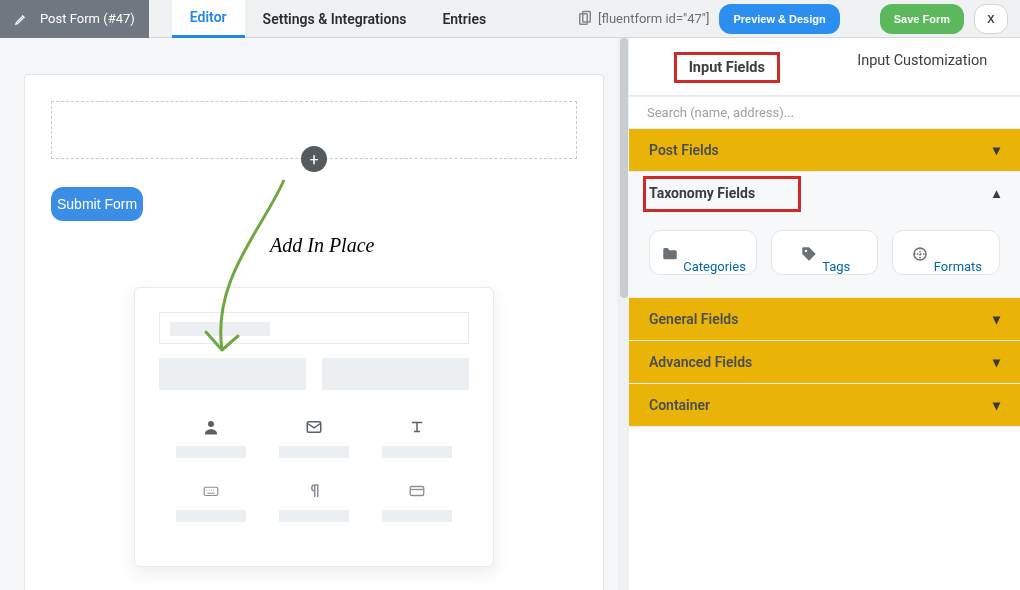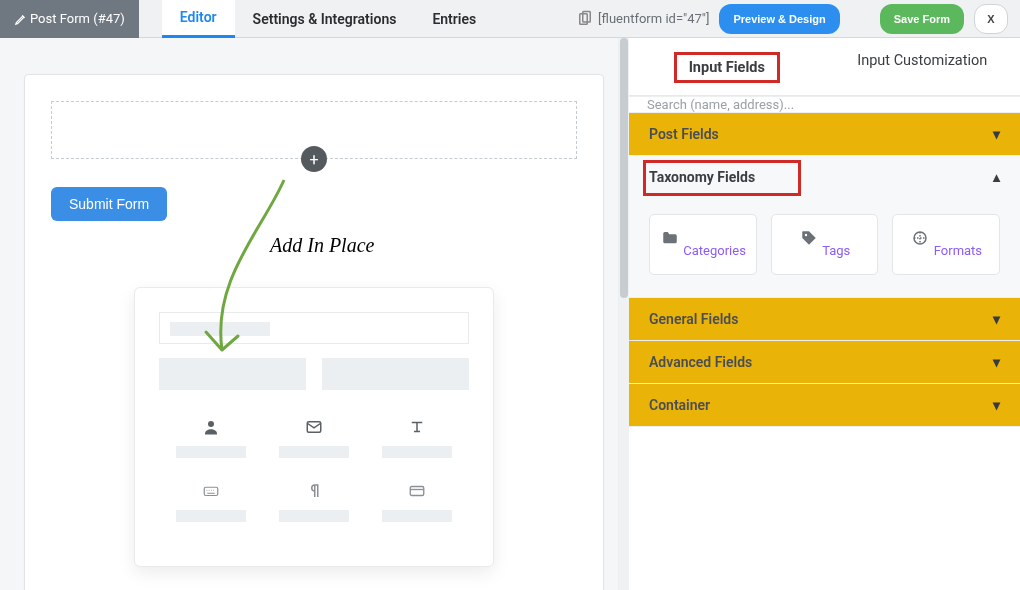--- a/index.html
+++ b/index.html
@@ -1,62 +1,62 @@
 <!DOCTYPE html>
 <html><head>
 <meta charset="utf-8">
 <style>
   * { box-sizing: border-box; margin: 0; padding: 0; }
   html, body { width: 1020px; height: 590px; font-family: -apple-system, BlinkMacSystemFont, "Segoe UI", Roboto, Arial, sans-serif; font-size: 14px; color: #333; background: #fff; overflow: hidden; }
   .topbar { display: flex; align-items: center; height: 38px; background: #f0f1f2; border-bottom: 1px solid #d5d8db; }
-  .title-chip { display: flex; align-items: center; gap: 2px; background: #6f7881; color: #fff; height: 38px; padding: 0 14px; font-size: 13px; }
+  .title-chip { display: flex; align-items: center; gap: 12px; background: #6f7881; color: #fff; height: 38px; padding: 0 14px; font-size: 13px; }
   .title-chip svg { width: 14px; height: 14px; }
   .tabs { display: flex; align-items: stretch; height: 38px; margin-left: 23px; }
   .tab { display: flex; align-items: center; padding: 0 18px; font-weight: 600; color: #2a2d30; cursor: pointer; }
   .tab.active { background: #fff; color: #1e88f0; border-bottom: 3px solid #1e88f0; }
   .top-right { margin-left: auto; display: flex; align-items: center; gap: 10px; padding-right: 12px; }
   .shortcode { display: flex; align-items: center; gap: 4px; color: #6a6f75; font-size: 13px; }
   .shortcode svg { width: 18px; height: 18px; }
   .btn { height: 30px; padding: 0 14px; border: none; border-radius: 12px; color: #fff; font-weight: 600; font-size: 11px; cursor: pointer; }
   .btn.preview { background: #2c8ff0; }
   .btn.save { background: #5cb85c; margin-left: 30px; }
   .btn.x { background: #fff; border: 1px solid #cfd4d8; color: #444; width: 34px; padding: 0; }
   .layout { display: flex; height: calc(100% - 38px); }
   .canvas-wrap { flex: 1; background: #f5f6f7; position: relative; overflow: hidden; }
   .canvas-scroll { position: absolute; right: 0; top: 0; bottom: 0; width: 10px; background: #eceef0; }
   .canvas-scroll::before { content: ""; position: absolute; left: 1px; right: 1px; top: 0; height: 140px; background: #c7ccd0; border-radius: 4px; }
   .canvas { margin: 36px 24px 0 24px; background: #fff; border: 1px solid #e2e4e7; border-radius: 4px; padding: 26px 26px 40px 26px; height: 720px; box-shadow: 0 1px 2px rgba(0,0,0,0.04); }
   .drop-row { border: 1px dashed #c6cbd0; height: 58px; position: relative; }
   .add-bubble { position: absolute; left: 50%; transform: translateX(-50%); bottom: -14px; width: 26px; height: 26px; border-radius: 50%; background: #555a5f; color: #fff; display: flex; align-items: center; justify-content: center; font-size: 16px; }
-  .submit-btn { margin-top: 28px; background: #3b8ee6; color: #fff; border: none; padding: 9px 18px; border-radius: 6px; font-size: 14px; }
+  .submit-btn { margin-top: 28px; background: #3b8ee6; color: #fff; border: none; padding: 9px 6px; border-radius: 12px; font-size: 14px; }
   .hint { position: absolute; left: 270px; top: 196px; font-family: "Comic Sans MS", "Segoe Script", cursive; font-style: italic; font-size: 20px; color: #000000; text-align: right; }
   .arrow { position: absolute; left: 192px; top: 132px; width: 120px; height: 210px; pointer-events: none; }
   .preview-card { margin: 66px auto 0 auto; width: 360px; background: #fff; border: 1px solid #e8eaec; border-radius: 6px; box-shadow: 0 6px 18px rgba(0,0,0,0.08); padding: 24px 24px 30px 24px; }
   .ph-input { height: 32px; border: 1px solid #e8eaec; background: #fff; margin-bottom: 14px; position: relative; }
   .ph-input::after { content: ""; position: absolute; left: 10px; top: 9px; width: 100px; height: 14px; background: #eceff1; }
   .ph-cols { display: flex; gap: 16px; margin-bottom: 28px; }
   .ph-bar { height: 32px; background: #eceff1; flex: 1; }
   .icon-row { display: flex; justify-content: space-around; margin-bottom: 14px; }
   .icon-row .cell { width: 70px; display: flex; flex-direction: column; align-items: center; gap: 10px; }
   .icon-row svg { width: 20px; height: 18px; color: #5b6065; }
   .ph-sm { width: 70px; height: 12px; background: #eceff1; }
   .side { width: 392px; border-left: 1px solid #e0e3e6; display: flex; flex-direction: column; background: #fff; position: relative; }
   .side-scroll { position: absolute; left: -10px; top: 0; bottom: 0; width: 10px; background: #f0f1f2; }
   .side-scroll::before { content: ""; position: absolute; left: 1px; right: 1px; top: 0; height: 260px; background: #c7ccd0; border-radius: 4px; }
   .side-tabs { display: flex; border-bottom: 1px solid #e7e9eb; }
   .side-tab { flex: 1; text-align: center; padding: 14px 0 12px 0; font-size: 14.5px; color: #3a3d41; cursor: pointer; }
   .side-tab.active { font-weight: 700; }
   .hl-red { border: 3px solid #cf2a27; display: inline-block; padding: 4px 12px 4px 12px; }
-  .search { border-top: 1px solid #eceef0; border-bottom: 1px solid #eceef0; padding: 0 18px; color: #9aa0a6; font-size: 13px; }
+  .search { border-top: 1px solid #eceef0; border-bottom: 1px solid #eceef0; padding: 8px 18px; color: #9aa0a6; font-size: 13px; }
   .acc-item { display: flex; align-items: flex-end; justify-content: space-between; padding: 13px 20px; border-bottom: 1px solid #eceef0; font-weight: 600; color: #4a4e53; cursor: pointer; background: #eab308; }
   .acc-item .chev { font-size: 14px; color: #373b40; }
   .acc-open { background: #f7f8f9; border-bottom: 1px solid #eceef0; }
   .acc-open .acc-head { display: flex; align-items: center; justify-content: space-between; padding: 13px 20px; font-weight: 700; color: #3a3d41; }
   .field-grid { display: flex; gap: 14px; padding: 16px 20px 22px 20px; }
-  .field-card { flex: 1; border: 1px solid #e3e6e9; border-radius: 5px; background: #fff; text-align: center; padding: 14px 6px 16px 6px; cursor: pointer; color: #8b5cf6; }
+  .field-card { flex: 1; border: 1px solid #e3e6e9; border-radius: 11px; background: #fff; text-align: center; padding: 14px 6px 0 6px; cursor: pointer; color: #0369a1; }
   .field-card svg { width: 20px; height: 18px; margin-bottom: 8px; color: #6b7176; }
   .field-card span { font-size: 13px; }
   .red-wrap { position: relative; }
   .red-wrap .box { position: absolute; left: 14px; top: 4px; right: auto; width: 158px; height: 36px; border: 3px solid #cf2a27; pointer-events: none; }
 </style>
 </head>
 <body>
 
 <div class="topbar">
   <div class="title-chip">

